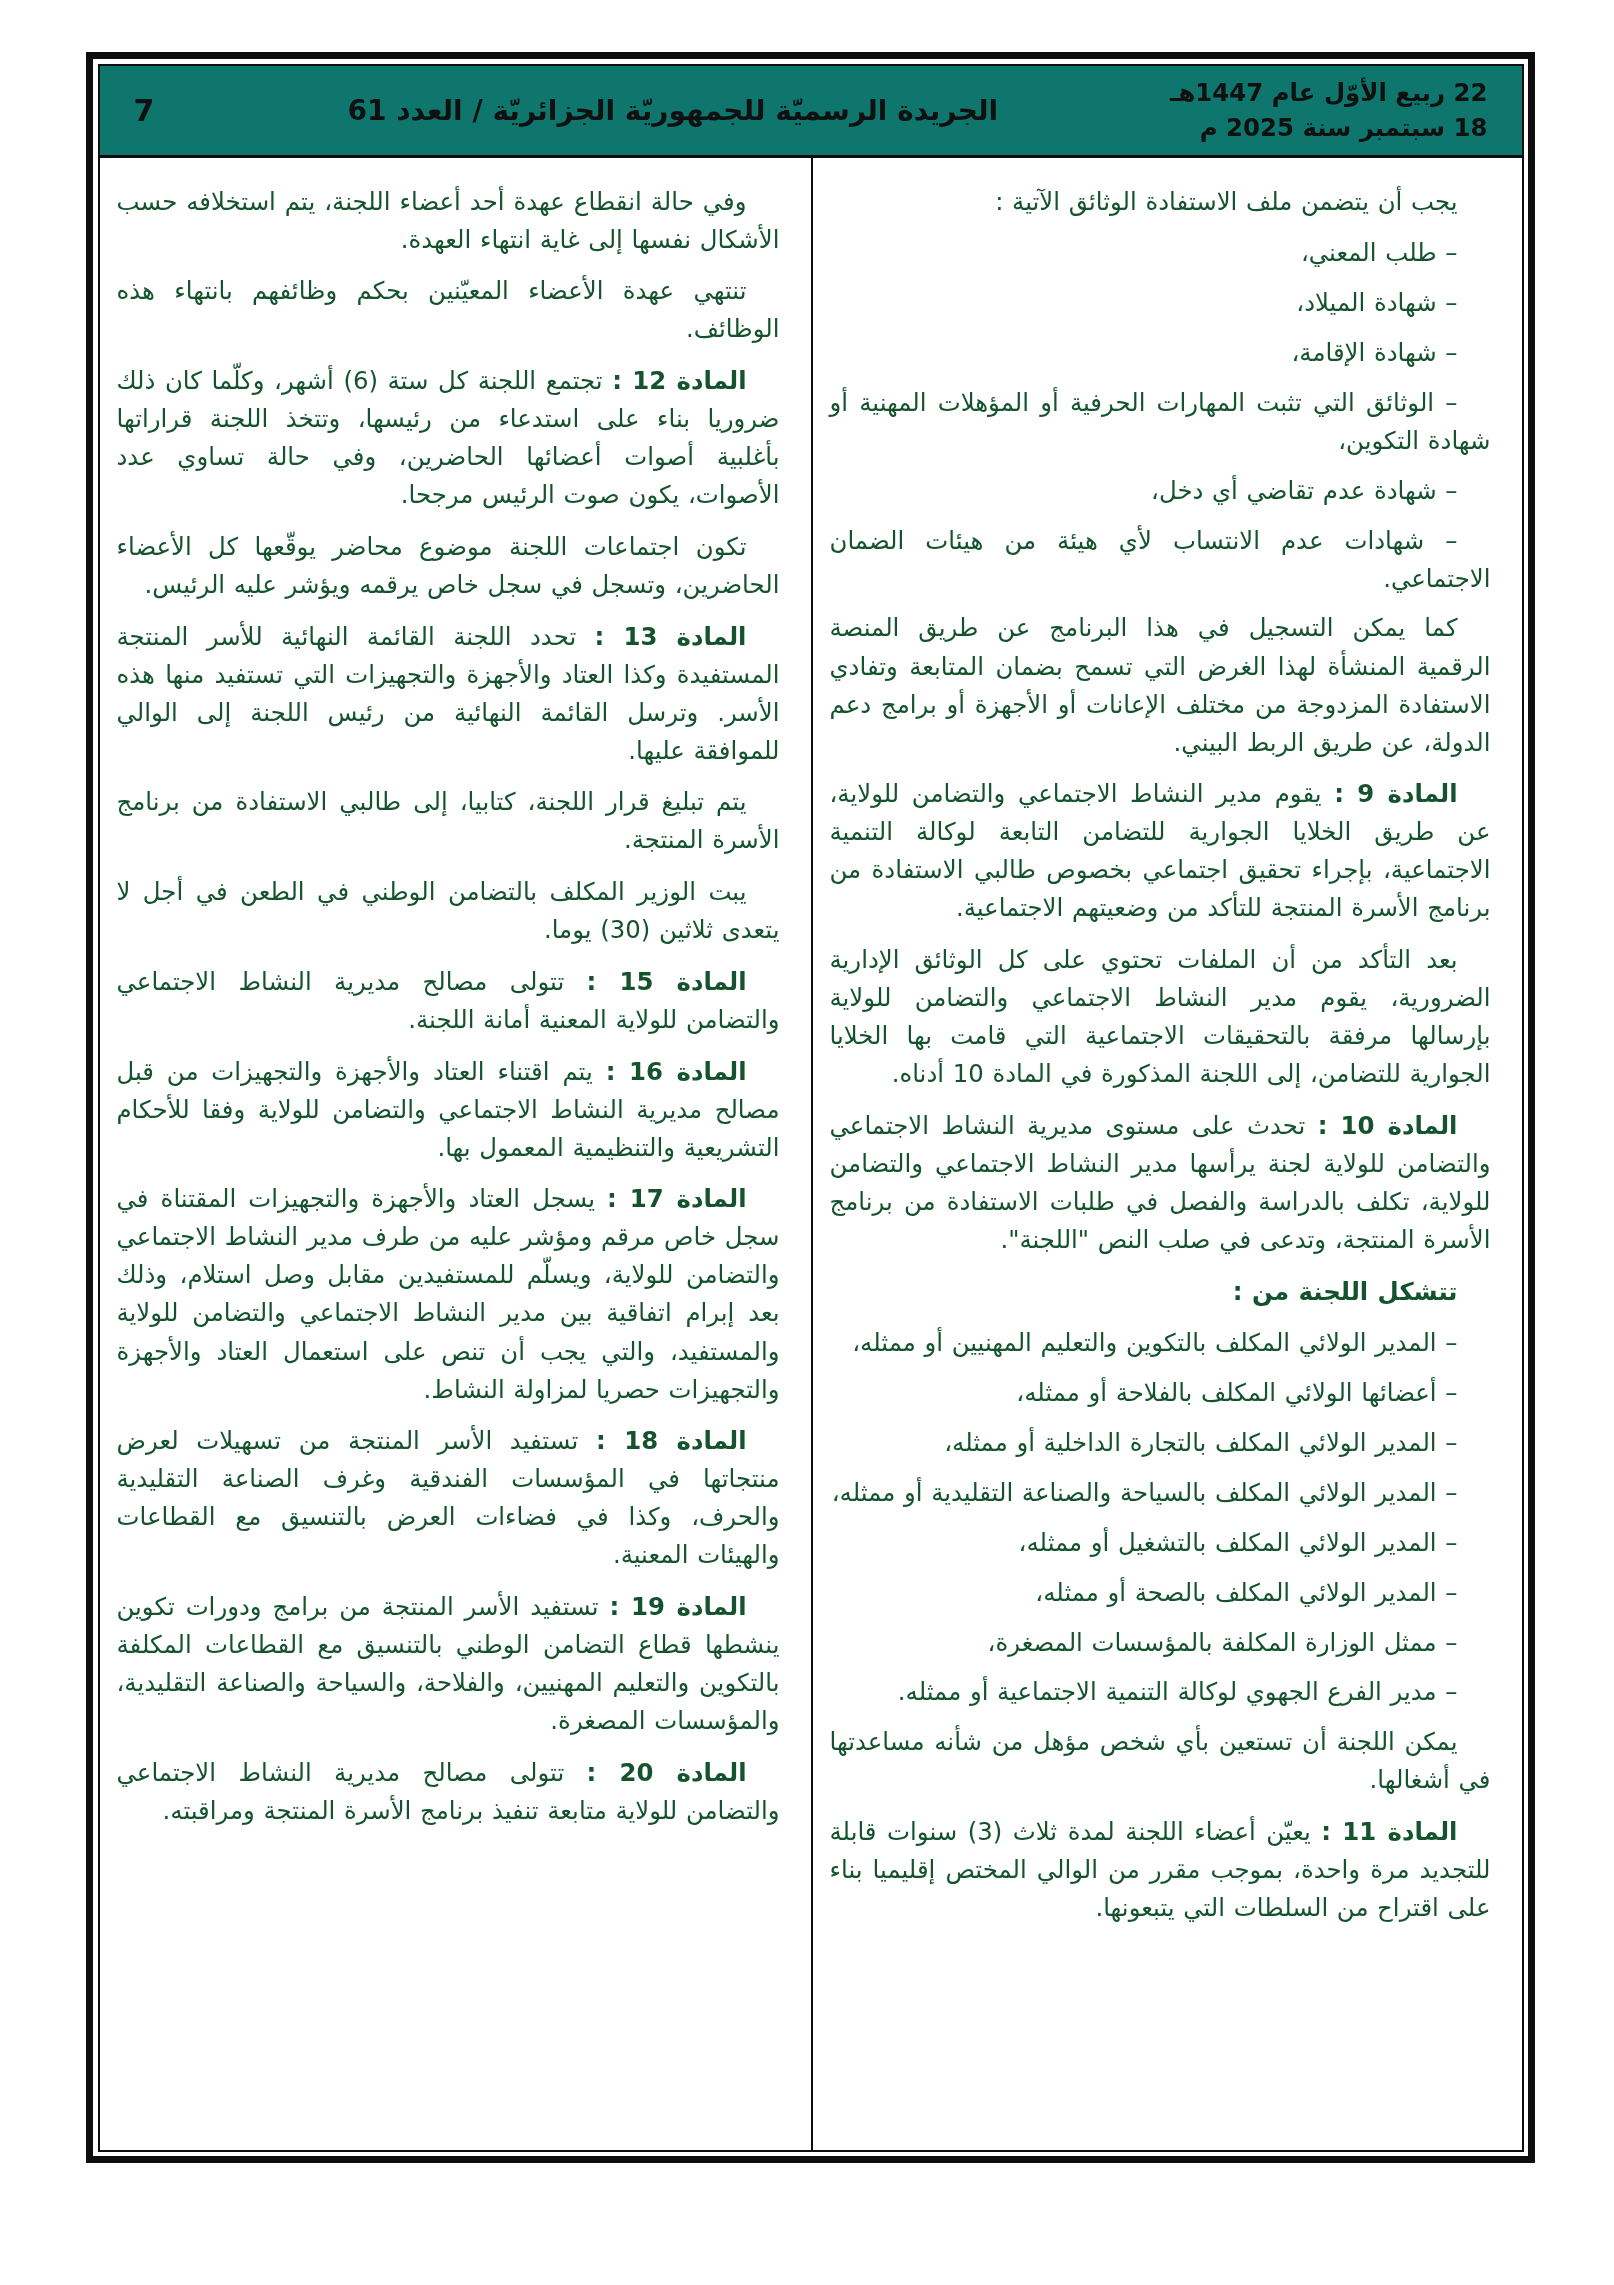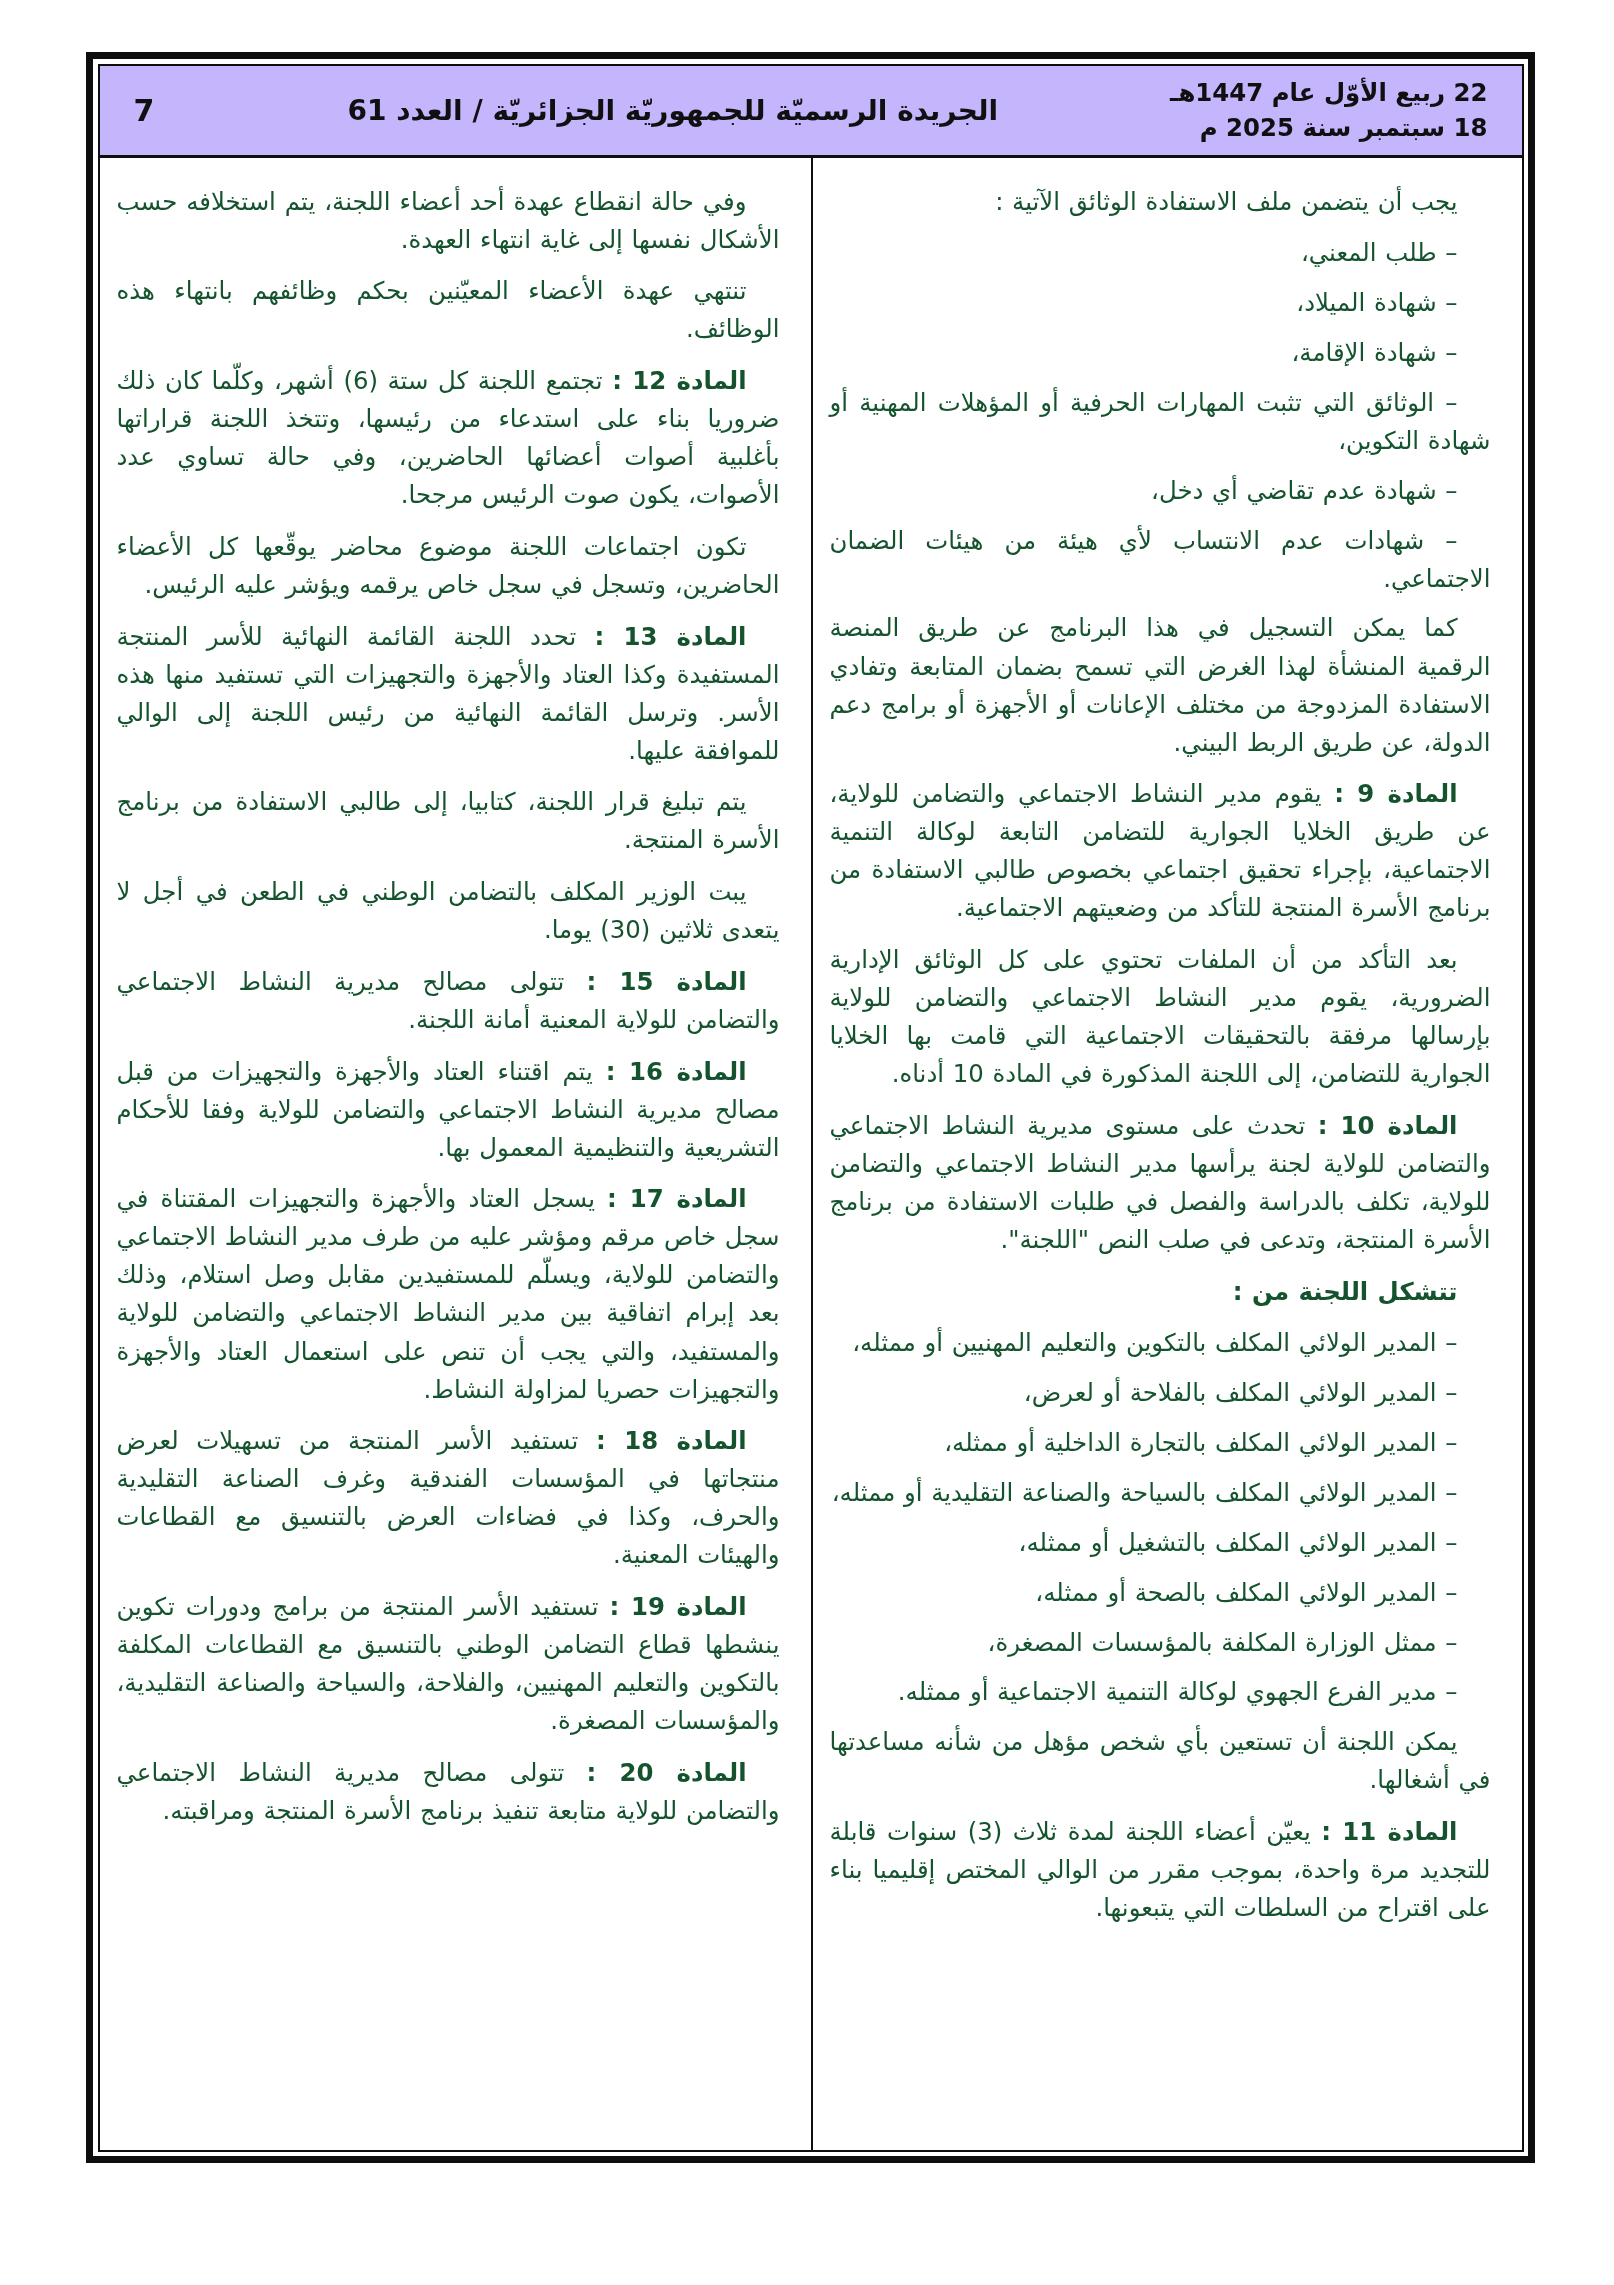--- a/index.html
+++ b/index.html
@@ -35,21 +35,21 @@
     width: 100%;
     height: 100%;
     display: flex;
     flex-direction: column;
     overflow: hidden;
     background: #ffffff;
   }
   .header-band {
     flex: 0 0 auto;
     height: 92px;
-    background: #c4b5fd;
+    background: #0f766e;
     border-bottom: 3.6px solid #0e0e0e;
     direction: rtl;
     display: flex;
     align-items: center;
     justify-content: space-between;
     padding: 17px 34px;
     box-sizing: border-box;
     color: #101010;
   }
   .header-dates {
@@ -124,21 +124,21 @@
             <p class="block item">– شهادة الإقامة،</p>
             <p class="block item">– الوثائق التي تثبت المهارات الحرفية أو المؤهلات المهنية أو شهادة التكوين،</p>
             <p class="block item">– شهادة عدم تقاضي أي دخل،</p>
             <p class="block item">– شهادات عدم الانتساب لأي هيئة من هيئات الضمان الاجتماعي.</p>
             <p class="block p">كما يمكن التسجيل في هذا البرنامج عن طريق المنصة الرقمية المنشأة لهذا الغرض التي تسمح بضمان المتابعة وتفادي الاستفادة المزدوجة من مختلف الإعانات أو الأجهزة أو برامج دعم الدولة، عن طريق الربط البيني.</p>
             <p class="block article"><span class="article-label">المادة 9 :</span> يقوم مدير النشاط الاجتماعي والتضامن للولاية، عن طريق الخلايا الجوارية للتضامن التابعة لوكالة التنمية الاجتماعية، بإجراء تحقيق اجتماعي بخصوص طالبي الاستفادة من برنامج الأسرة المنتجة للتأكد من وضعيتهم الاجتماعية.</p>
             <p class="block p">بعد التأكد من أن الملفات تحتوي على كل الوثائق الإدارية الضرورية، يقوم مدير النشاط الاجتماعي والتضامن للولاية بإرسالها مرفقة بالتحقيقات الاجتماعية التي قامت بها الخلايا الجوارية للتضامن، إلى اللجنة المذكورة في المادة 10 أدناه.</p>
             <p class="block article"><span class="article-label">المادة 10 :</span> تحدث على مستوى مديرية النشاط الاجتماعي والتضامن للولاية لجنة يرأسها مدير النشاط الاجتماعي والتضامن للولاية، تكلف بالدراسة والفصل في طلبات الاستفادة من برنامج الأسرة المنتجة، وتدعى في صلب النص "اللجنة".</p>
             <p class="block heading">تتشكل اللجنة من :</p>
             <p class="block item">– المدير الولائي المكلف بالتكوين والتعليم المهنيين أو ممثله،</p>
-            <p class="block item">– المدير الولائي المكلف بالفلاحة أو لعرض،</p>
+            <p class="block item">– أعضائها الولائي المكلف بالفلاحة أو ممثله،</p>
             <p class="block item">– المدير الولائي المكلف بالتجارة الداخلية أو ممثله،</p>
             <p class="block item">– المدير الولائي المكلف بالسياحة والصناعة التقليدية أو ممثله،</p>
             <p class="block item">– المدير الولائي المكلف  بالتشغيل أو ممثله،</p>
             <p class="block item">– المدير الولائي المكلف بالصحة  أو ممثله،</p>
             <p class="block item">– ممثل الوزارة المكلفة بالمؤسسات المصغرة،</p>
             <p class="block item">– مدير الفرع الجهوي لوكالة التنمية الاجتماعية أو ممثله.</p>
             <p class="block p">يمكن اللجنة أن تستعين بأي شخص مؤهل من شأنه مساعدتها في أشغالها.</p>
             <p class="block article"><span class="article-label">المادة 11 :</span> يعيّن أعضاء اللجنة لمدة ثلاث (3) سنوات قابلة للتجديد مرة واحدة، بموجب مقرر من الوالي المختص إقليميا بناء على اقتراح من السلطات التي يتبعونها.</p>
           </div>
         <div class="column">

